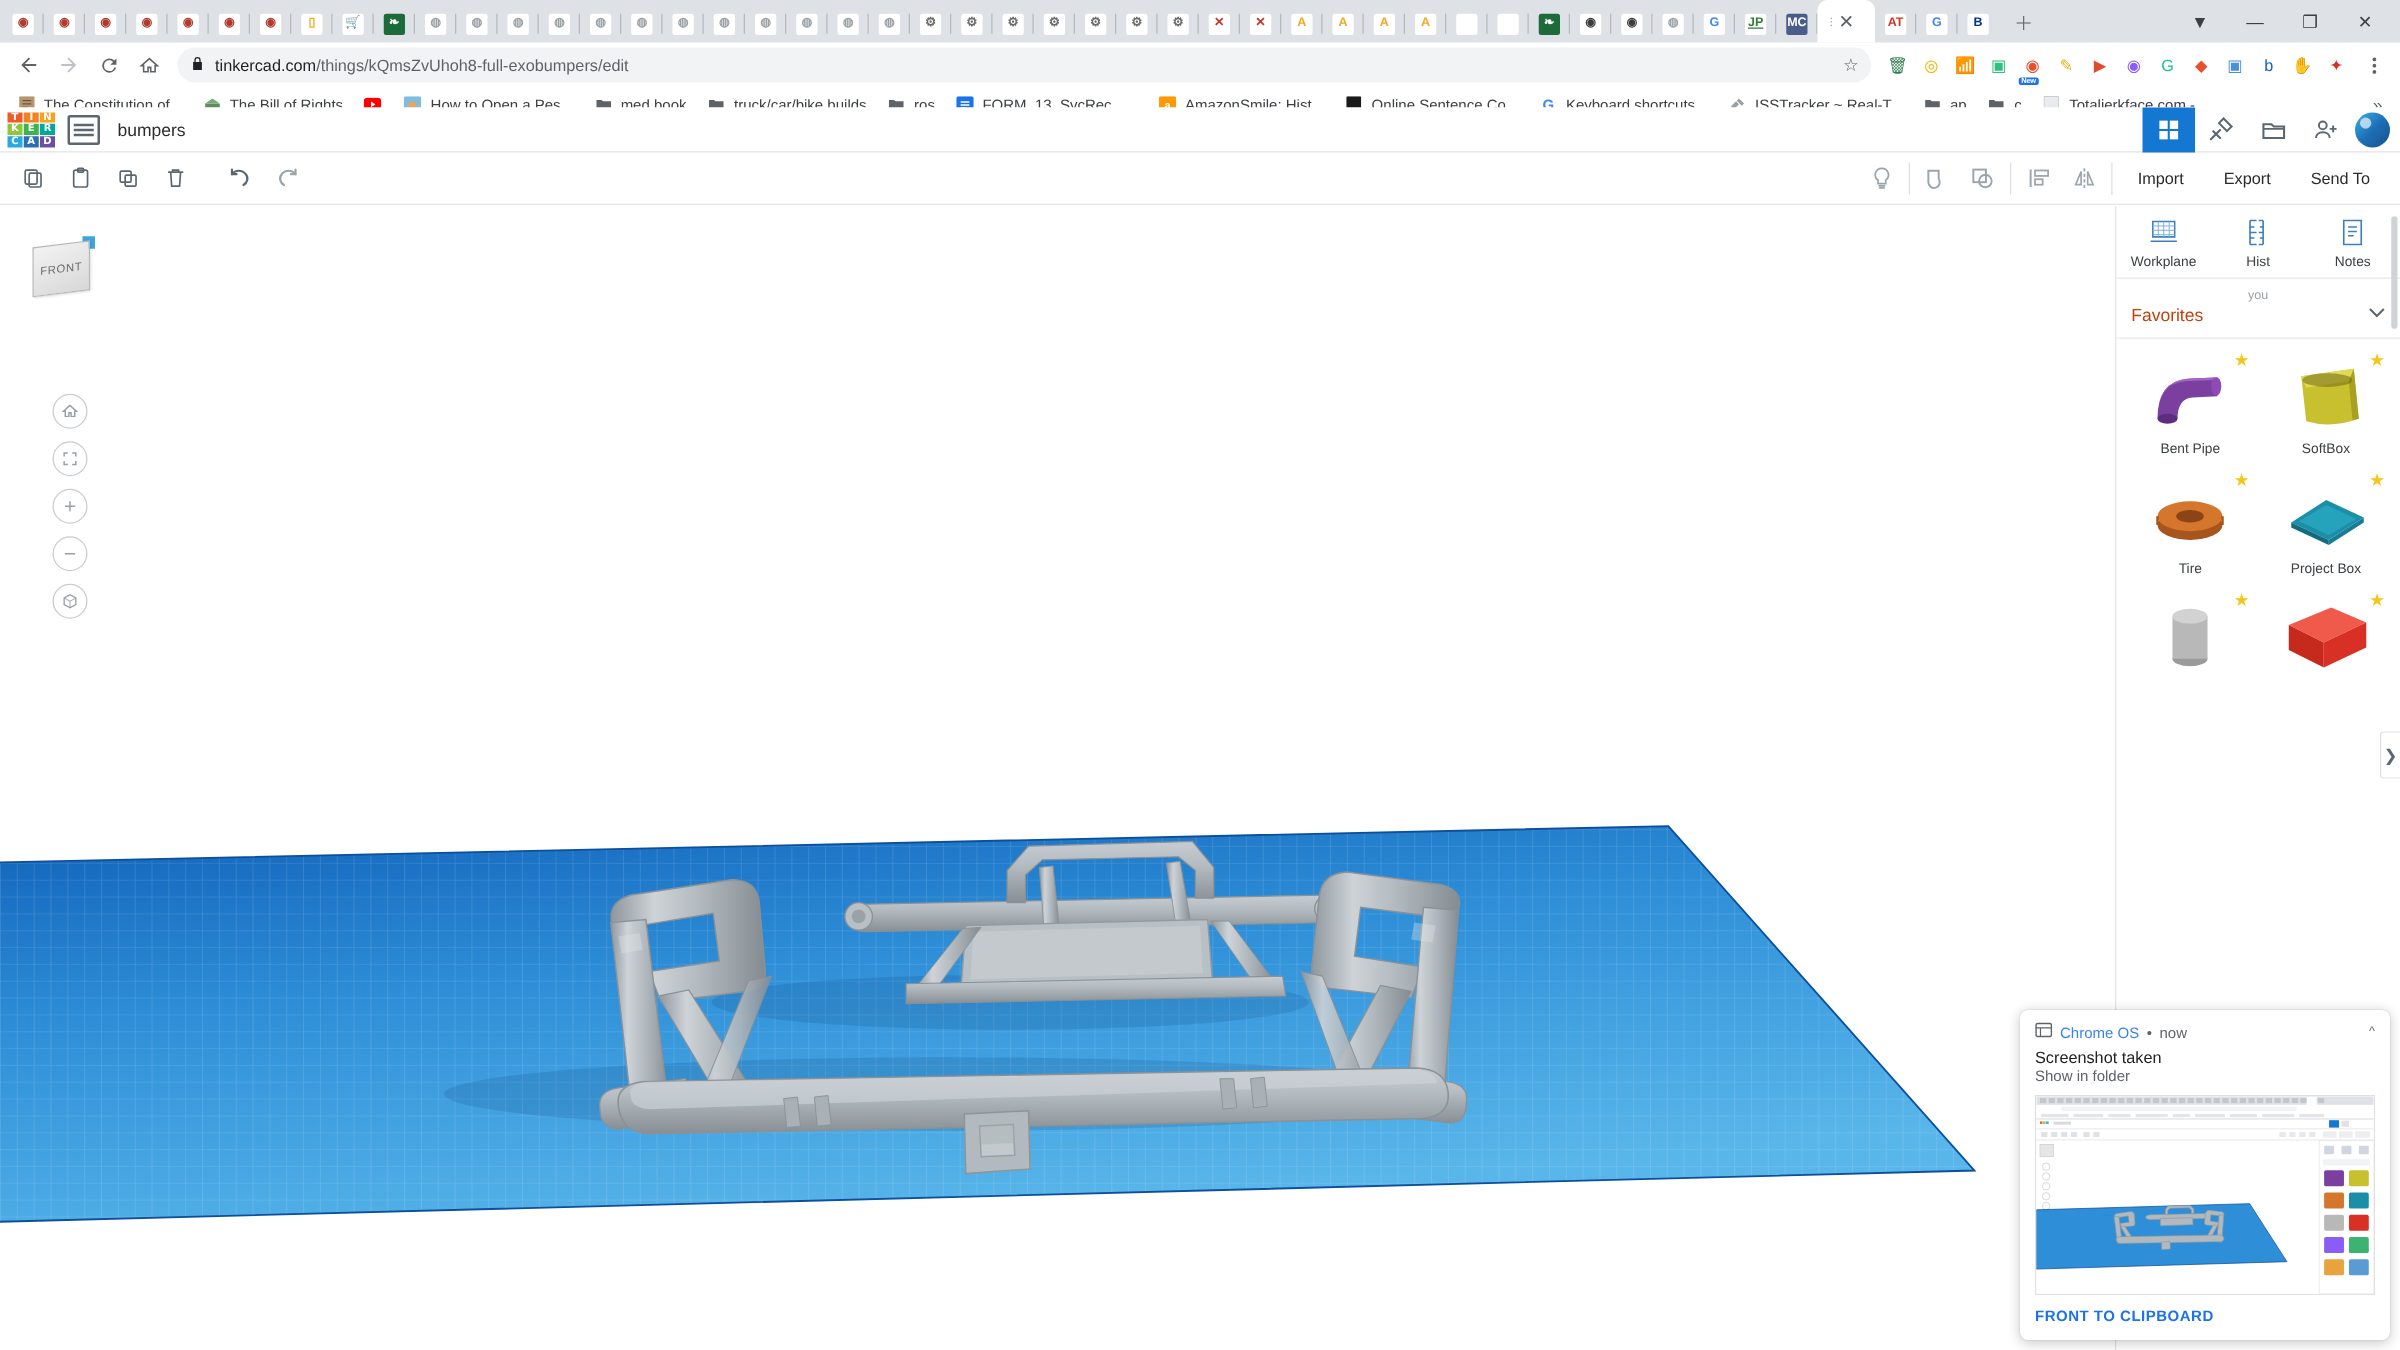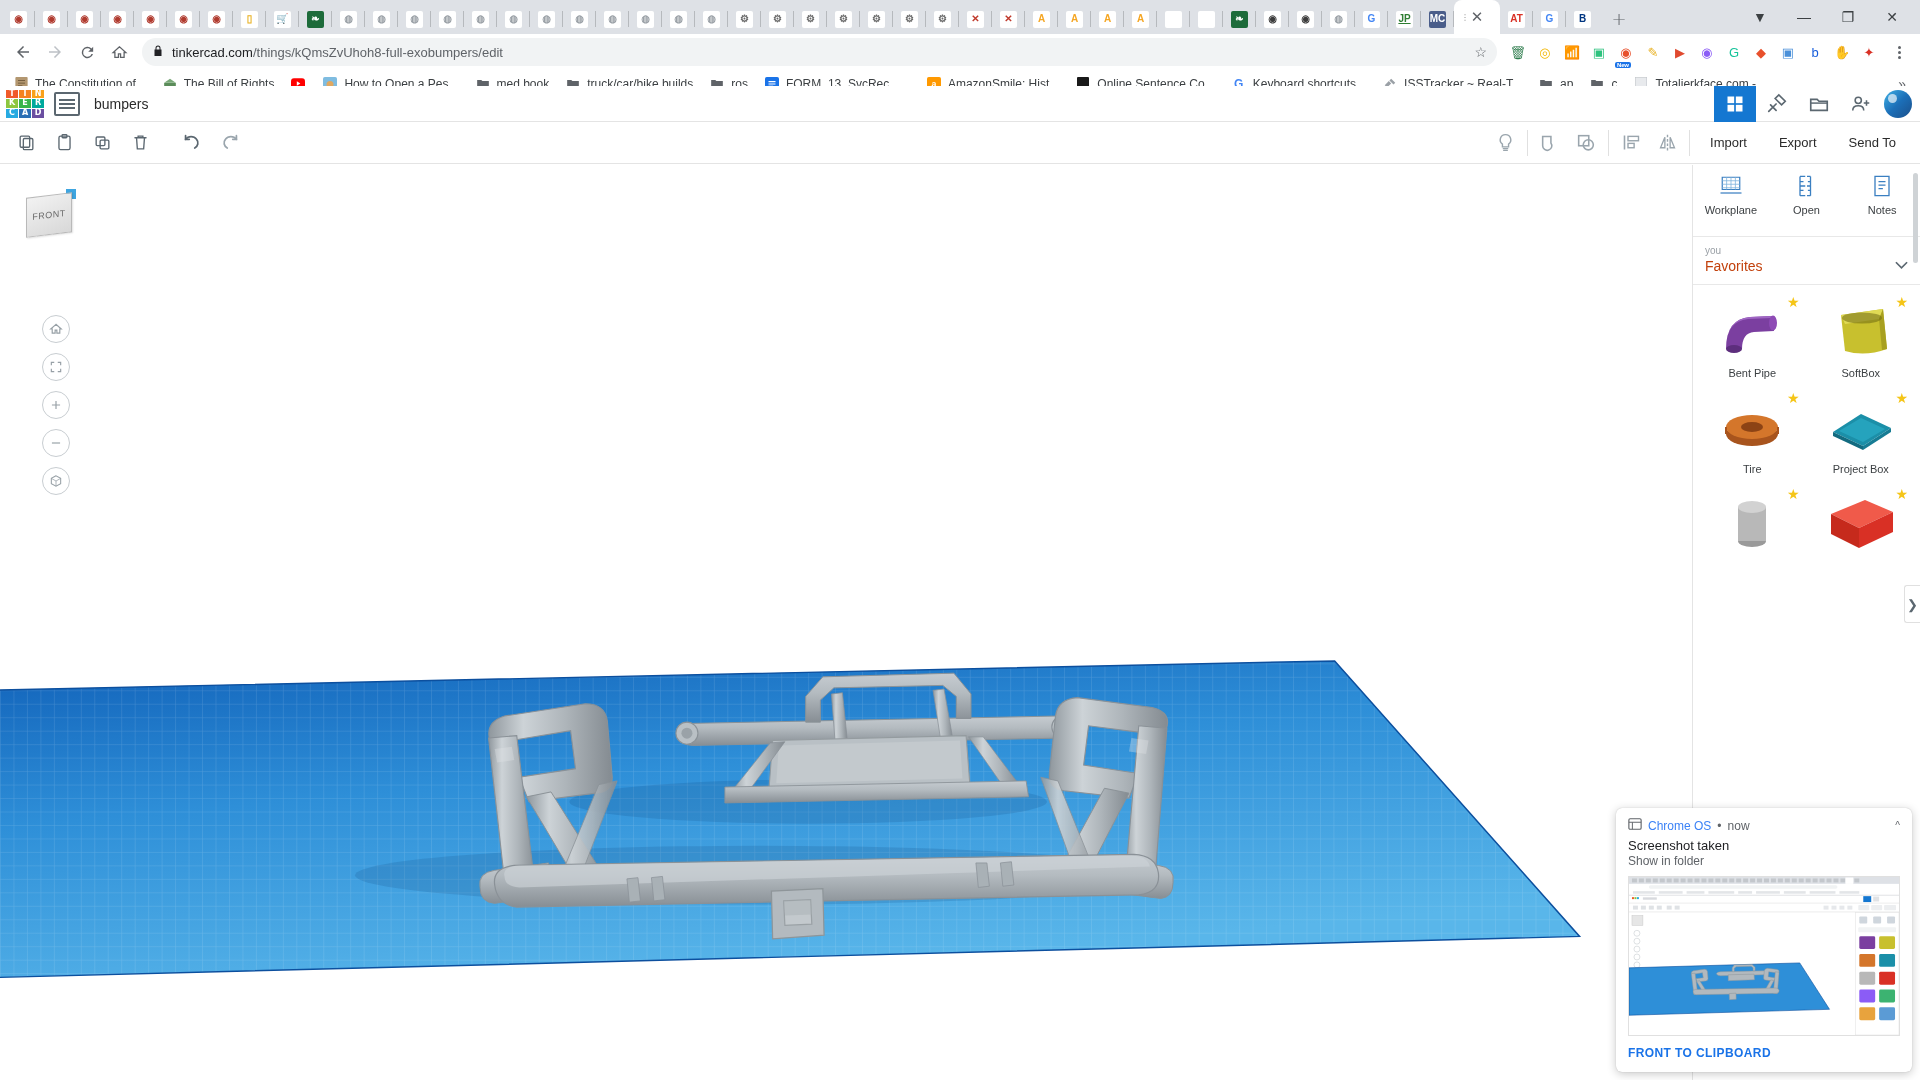--- a/index.html
+++ b/index.html
@@ -211,29 +211,29 @@
     color:#5b6770; font-size:13px; cursor:pointer; z-index:6;
   }
 
   
   .shapepanel {
     position:absolute; right:0; top:79px; bottom:0; width:228px;
     background:#fff; border-left:1px solid #e4e4e4; z-index:5;
     display:flex; flex-direction:column;
   }
   .panel-tools {
-    display:flex; border-bottom:1px solid #e8e8e8; padding:8px 0 20px;
+    display:flex; border-bottom:1px solid #e8e8e8; padding:8px 0 6px;
   }
   .ptool {
     flex:1; display:flex; flex-direction:column; align-items:center; gap:5px;
     cursor:pointer; color:#5b6770;
   }
   .ptool .lbl { font-size:11px; color:#3c4043; }
   .picker {
-    padding:8px 12px 10px; border-bottom:1px solid #e8e8e8;
+    padding:8px 12px 10px; border-bottom:1px solid #e8e8e8;text-align:center;
   }
   .picker .you { font-size:10px; color:#9aa0a6; margin-bottom:2px; }
   .picker .row {
     display:flex; align-items:center; justify-content:space-between; cursor:pointer;
   }
   .picker .sel { font-size:14px; color:#c2410c; }
   .picker .caret { color:#5b6770; font-size:10px; }
   .shapegrid {
     flex:1; overflow:hidden; padding:8px 6px; position:relative;
     display:grid; grid-template-columns:1fr 1fr; gap:4px 2px; align-content:start;
@@ -966,21 +966,21 @@
               <path d="M6 8h20M6 12h20M6 16h20M11 4v14M16 4v14M21 4v14" stroke="#7db2dd" stroke-width="0.9"></path>
               <path d="M4 22h24" stroke="#3a7fc1" stroke-width="1.4"></path>
             </svg>
           <span class="lbl">Workplane</span>
         </div>
         <div class="ptool">
           <svg width="28" height="26" viewBox="0 0 32 28">
               <path d="M8 3v22M8 3h6M8 9h4M8 14h6M8 19h4M8 25h6" stroke="#3a7fc1" stroke-width="1.5" fill="none"></path>
               <path d="M20 3v22M20 3h-4M20 9h-3M20 14h-4M20 19h-3M20 25h-4" stroke="#3a7fc1" stroke-width="1.5" fill="none"></path>
             </svg>
-          <span class="lbl">Open</span>
+          <span class="lbl">Hist</span>
         </div>
         <div class="ptool">
           <svg width="28" height="26" viewBox="0 0 32 28">
               <path d="M8 3h16v22H8z" fill="none" stroke="#3a7fc1" stroke-width="1.5"></path>
               <path d="M12 9h8M12 13h8M12 17h5" stroke="#3a7fc1" stroke-width="1.4"></path>
             </svg>
           <span class="lbl">Notes</span>
         </div>
       </div>
 

